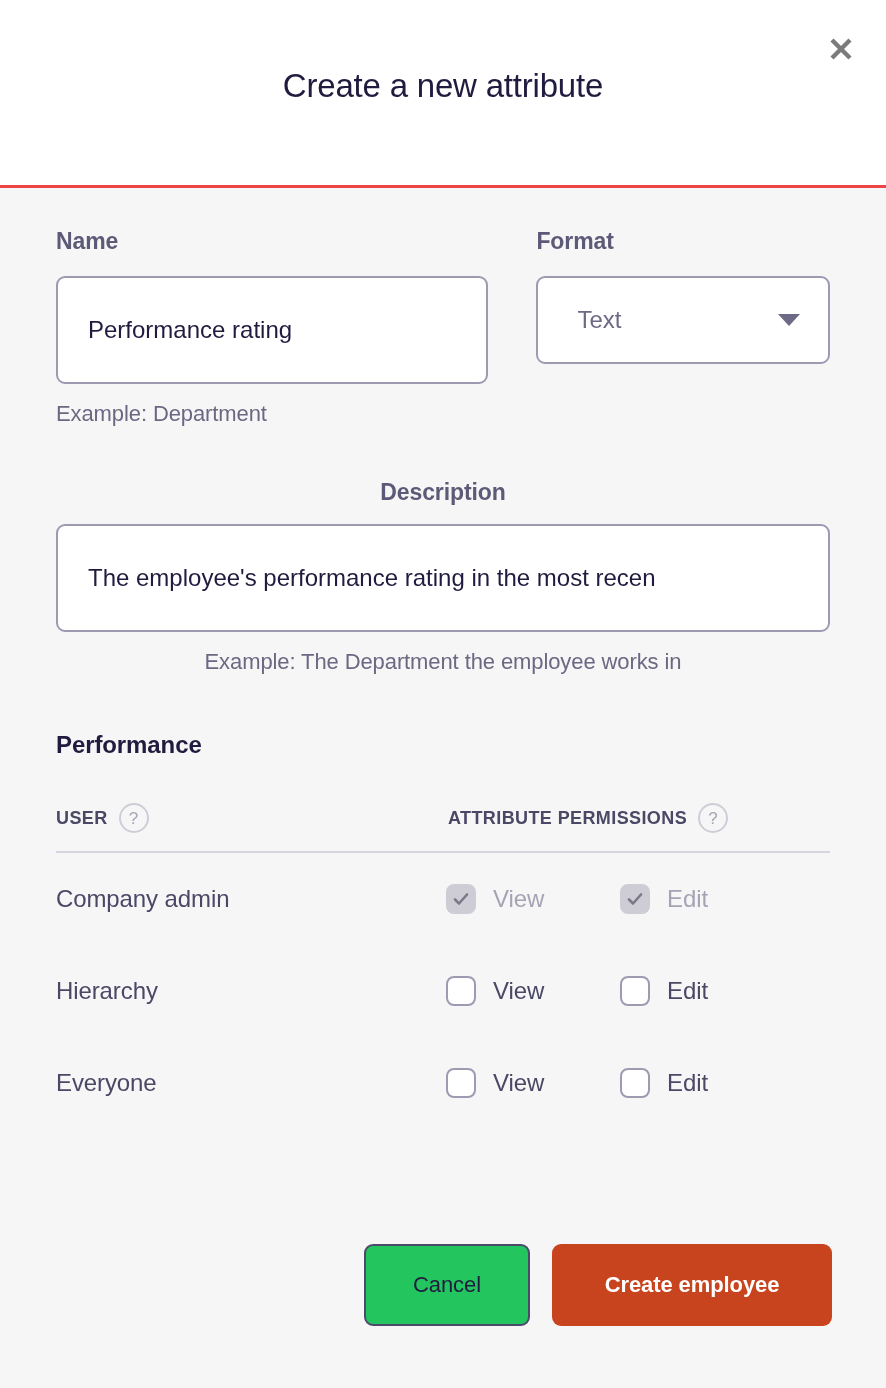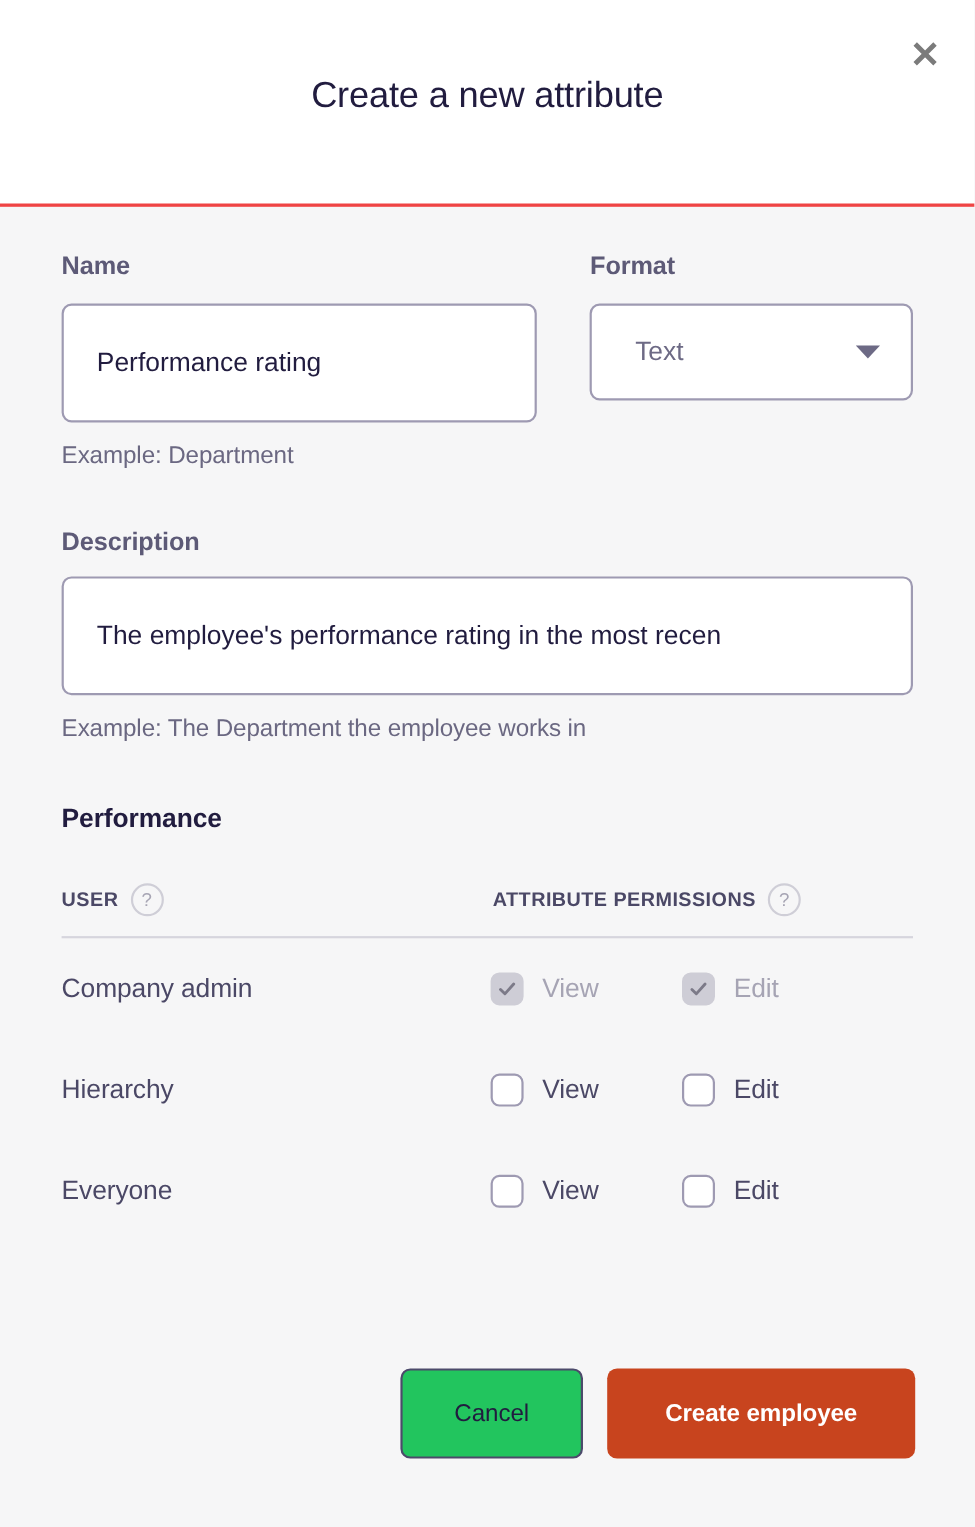--- a/index.html
+++ b/index.html
@@ -132,21 +132,21 @@
     pointer-events: none;
   }
 
   .hint {
     font-size: 22px;
     color: #6b6882;
     margin-top: 17px;
     letter-spacing: -0.1px;
   }
 
-  .desc-block { padding-top: 52px; }
+  .desc-block { padding-top: 52px; text-align: center; }
   .desc-block .field-label { margin-bottom: 18px; }
   .desc-input { width: 774px; }
 
   
   .permissions {
     padding-top: 56px;
   }
   .permissions-heading {
     font-size: 24px;
     font-weight: 700;

